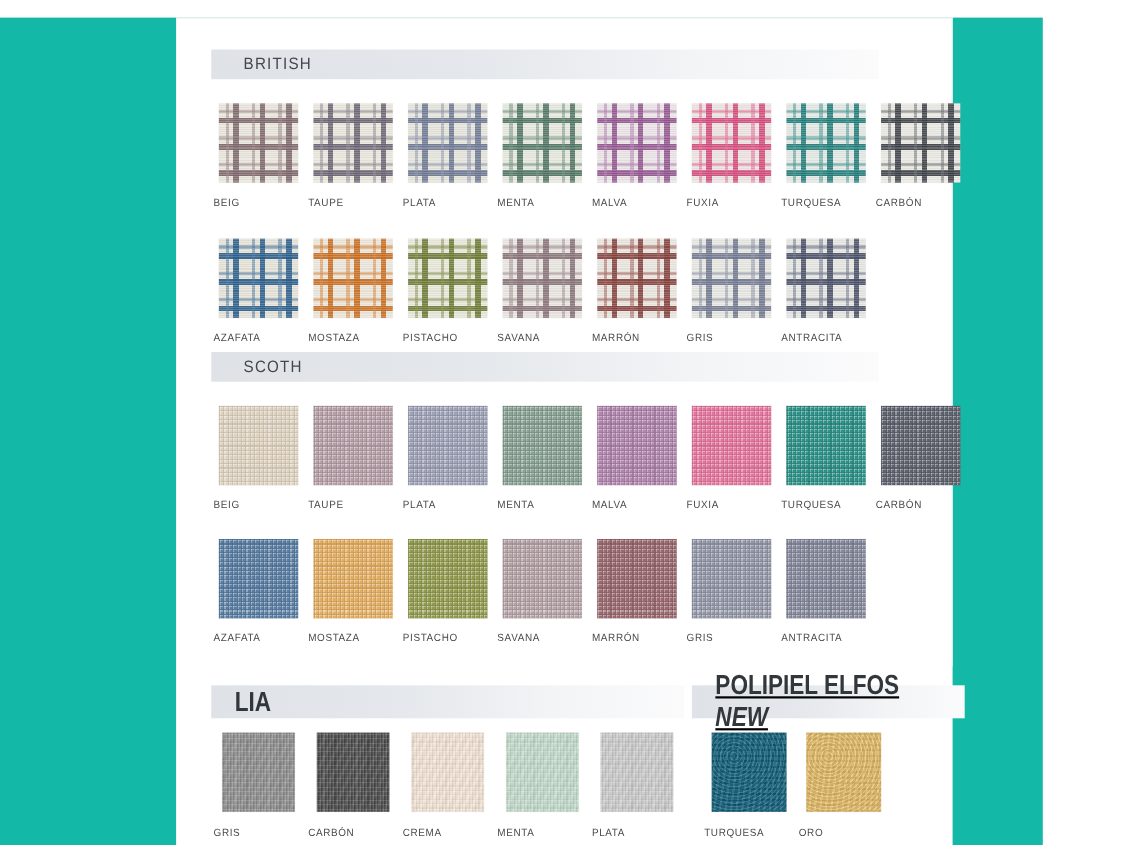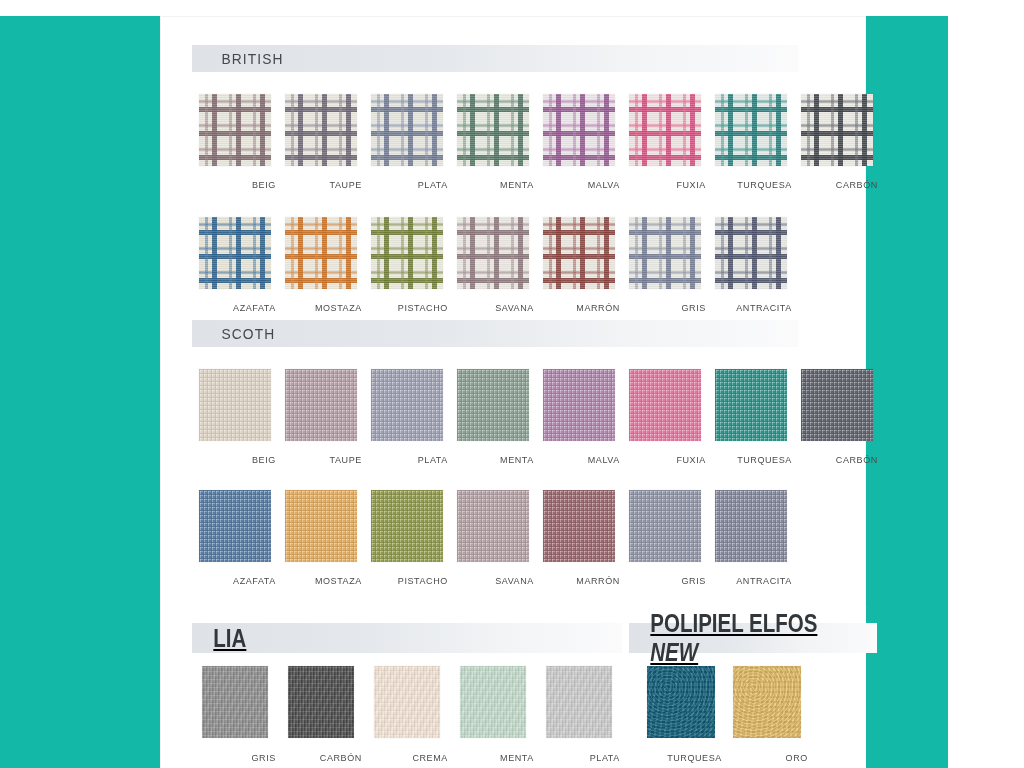--- a/index.html
+++ b/index.html
@@ -74,21 +74,21 @@
   }
 
   
   .row {
     position: absolute;
     display: flex;
   }
   .cell {
     width: 86px;
     margin-right: 0px;
-    text-align: right;
+    text-align: left;
   }
   .swatch {
     width: 72px;
     height: 72px;
     margin: 0 auto;
     display: block;
     background-color: #e9e7de;
     box-shadow: 0 0 0 0.5px rgba(0,0,0,0.04);
   }
   .swatch-lia { width: 66px; height: 72px; }
@@ -238,21 +238,21 @@
         </div>
         <div class="cell">
           <div class="swatch" style="background-color: rgb(146, 150, 166); background-image: repeating-linear-gradient(to right, rgba(120, 125, 142, 0.75) 0px, rgba(120, 125, 142, 0.75) 1px, rgba(0, 0, 0, 0) 1px, rgba(0, 0, 0, 0) 4px), repeating-linear-gradient(rgba(120, 125, 142, 0.75) 0px, rgba(120, 125, 142, 0.75) 1px, rgba(0, 0, 0, 0) 1px, rgba(0, 0, 0, 0) 4px), repeating-linear-gradient(to right, rgba(255, 255, 255, 0.3) 0px, rgba(255, 255, 255, 0.3) 2px, rgba(0, 0, 0, 0) 2px, rgba(0, 0, 0, 0) 4px), repeating-linear-gradient(rgba(255, 255, 255, 0.3) 0px, rgba(255, 255, 255, 0.3) 2px, rgba(0, 0, 0, 0) 2px, rgba(0, 0, 0, 0) 4px);"></div>
           <div class="label">GRIS</div>
         </div>
         <div class="cell">
           <div class="swatch" style="background-color: rgb(134, 138, 156); background-image: repeating-linear-gradient(to right, rgba(107, 112, 130, 0.75) 0px, rgba(107, 112, 130, 0.75) 1px, rgba(0, 0, 0, 0) 1px, rgba(0, 0, 0, 0) 4px), repeating-linear-gradient(rgba(107, 112, 130, 0.75) 0px, rgba(107, 112, 130, 0.75) 1px, rgba(0, 0, 0, 0) 1px, rgba(0, 0, 0, 0) 4px), repeating-linear-gradient(to right, rgba(255, 255, 255, 0.3) 0px, rgba(255, 255, 255, 0.3) 2px, rgba(0, 0, 0, 0) 2px, rgba(0, 0, 0, 0) 4px), repeating-linear-gradient(rgba(255, 255, 255, 0.3) 0px, rgba(255, 255, 255, 0.3) 2px, rgba(0, 0, 0, 0) 2px, rgba(0, 0, 0, 0) 4px);"></div>
           <div class="label">ANTRACITA</div>
         </div>
       </div>
-      <div class="band band-lg" style="left: 192px; top: 607px; width: 430px; text-decoration: underline;">
+      <div class="band band-lg" style="left: 192px; top: 607px; width: 430px;">
         <div class="band-title">LIA</div>
       </div>
       <div class="row" style="left: 192px; top: 650px;">
         <div class="cell">
           <div class="swatch swatch-lia" style="background-color: rgb(142, 142, 142); background-image: repeating-linear-gradient(115deg, rgba(255, 255, 255, 0.05) 0px, rgba(255, 255, 255, 0.05) 3px, rgba(0, 0, 0, 0.03) 3px, rgba(0, 0, 0, 0.03) 7px), repeating-linear-gradient(to right, rgba(255, 255, 255, 0.17) 0px, rgba(255, 255, 255, 0.17) 1px, rgba(0, 0, 0, 0.05) 1px, rgba(0, 0, 0, 0.05) 2px, rgba(255, 255, 255, 0.06) 2px, rgba(255, 255, 255, 0.06) 3px), repeating-linear-gradient(rgba(0, 0, 0, 0.06) 0px, rgba(0, 0, 0, 0.06) 1px, rgba(255, 255, 255, 0.13) 1px, rgba(255, 255, 255, 0.13) 2px, rgba(0, 0, 0, 0.02) 2px, rgba(0, 0, 0, 0.02) 4px);"></div>
           <div class="label label-lia">GRIS</div>
         </div>
         <div class="cell">
           <div class="swatch swatch-lia" style="background-color: rgb(74, 74, 74); background-image: repeating-linear-gradient(115deg, rgba(255, 255, 255, 0.05) 0px, rgba(255, 255, 255, 0.05) 3px, rgba(0, 0, 0, 0.03) 3px, rgba(0, 0, 0, 0.03) 7px), repeating-linear-gradient(to right, rgba(255, 255, 255, 0.17) 0px, rgba(255, 255, 255, 0.17) 1px, rgba(0, 0, 0, 0.05) 1px, rgba(0, 0, 0, 0.05) 2px, rgba(255, 255, 255, 0.06) 2px, rgba(255, 255, 255, 0.06) 3px), repeating-linear-gradient(rgba(0, 0, 0, 0.06) 0px, rgba(0, 0, 0, 0.06) 1px, rgba(255, 255, 255, 0.13) 1px, rgba(255, 255, 255, 0.13) 2px, rgba(0, 0, 0, 0.02) 2px, rgba(0, 0, 0, 0.02) 4px);"></div>
           <div class="label label-lia">CARBÓN</div>

